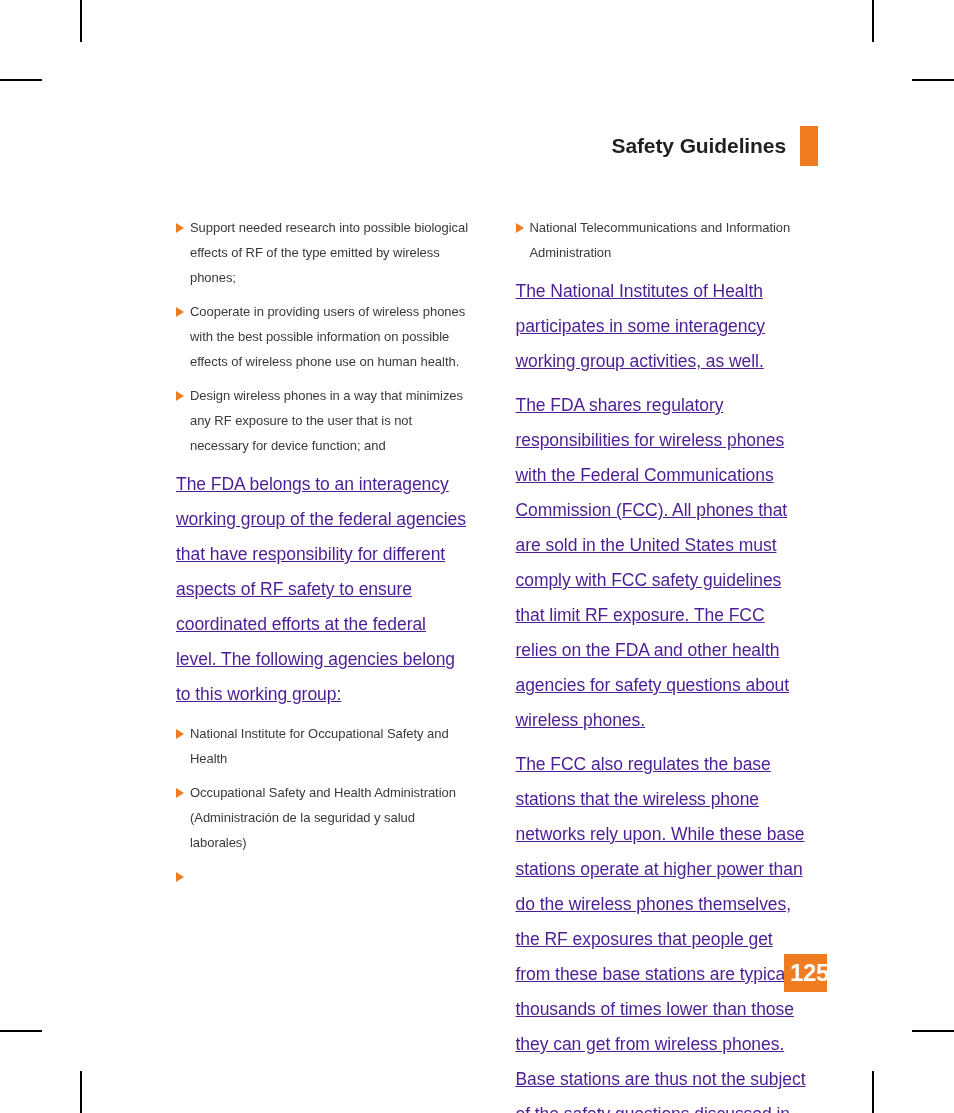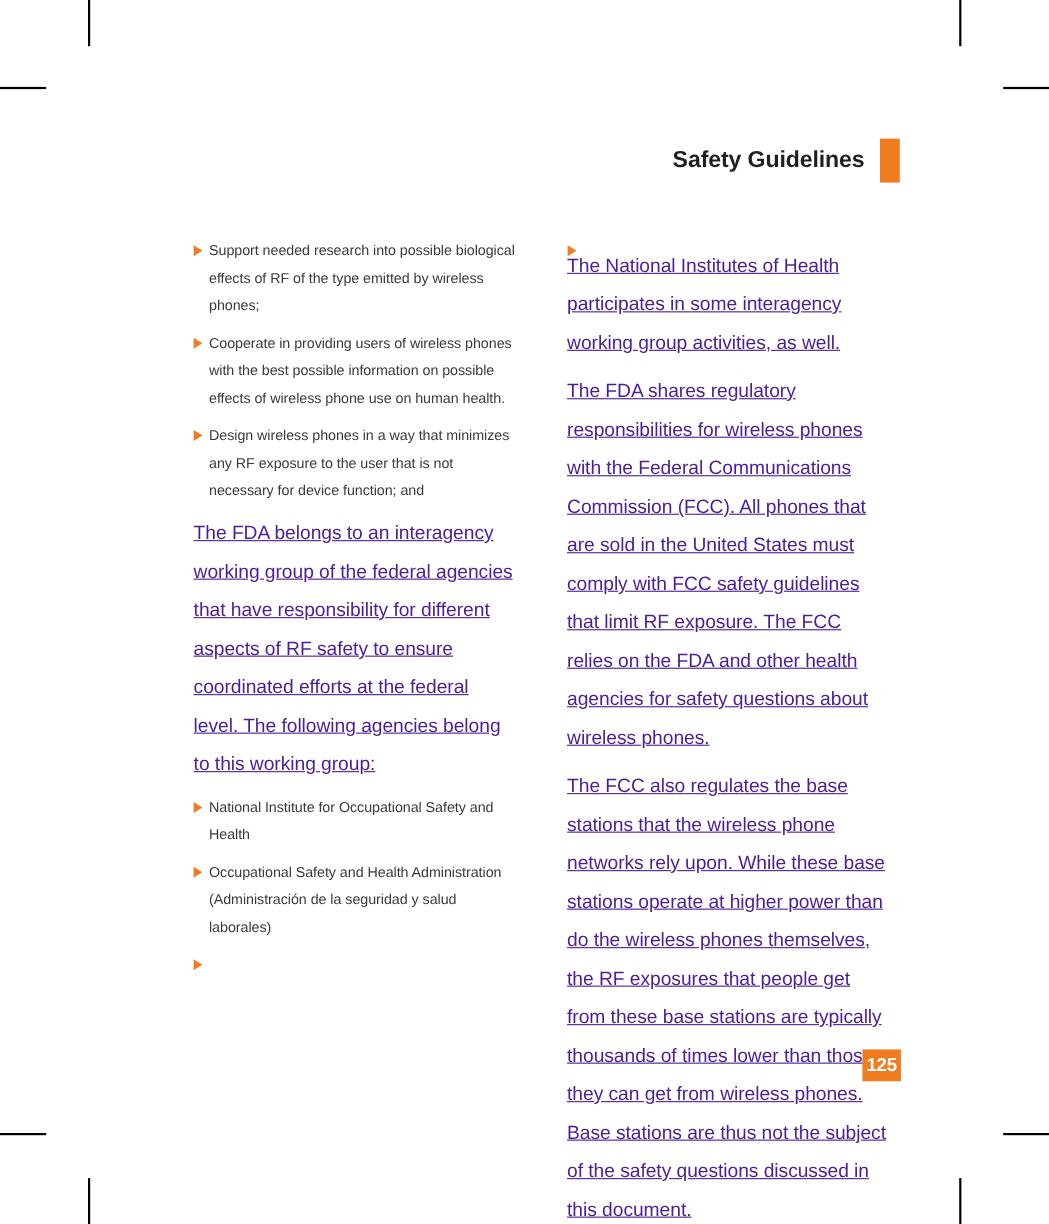--- a/index.html
+++ b/index.html
@@ -108,29 +108,30 @@
     border-top: 5px solid transparent;
     border-bottom: 5px solid transparent;
   }
 
   
   .page-number {
     position: absolute;
     left: 784px;
     top: 954px;
     width: 35px;
-    height: 29px;
+    height: 38px;
     background: #F07C22;
     color: #ffffff;
-    font-size: 17px;
+    font-size: 24px;
     font-weight: bold;
     display: flex;
     align-items: center;
     justify-content: center;
     letter-spacing: -0.3px;
+    padding-left: 8px;
   }
 </style>
 </head>
 <body>
 
 <div id="page">
 
   <div class="crop crop-v crop-tl-v"></div>
   <div class="crop crop-h crop-tl-h"></div>
   <div class="crop crop-v crop-tr-v"></div>
@@ -179,20 +180,21 @@
       <div class="bullet">
         <span class="bullet-marker"></span>
       </div>
 
     </div>
 
     <div class="col col-right">
 
       <div class="bullet">
         <span class="bullet-marker"></span>
+        <span>National Telecommunications and Information Administration</span>
       </div>
 
       <p class="para">The National Institutes of Health participates in some interagency working group activities, as well.</p>
       <p class="para">The FDA shares regulatory responsibilities for wireless phones with the Federal Communications Commission (FCC). All phones that are sold in the United States must comply with FCC safety guidelines that limit RF exposure. The FCC relies on the FDA and other health agencies for safety questions about wireless phones.</p>
       <p class="para">The FCC also regulates the base stations that the wireless phone networks rely upon. While these base stations operate at higher power than do the wireless phones themselves, the RF exposures that people get from these base stations are typically thousands of times lower than those they can get from wireless phones. Base stations are thus not the subject of the safety questions discussed in this document.</p>
 
     </div>
   </div>
 
   <div class="page-number">125</div>

